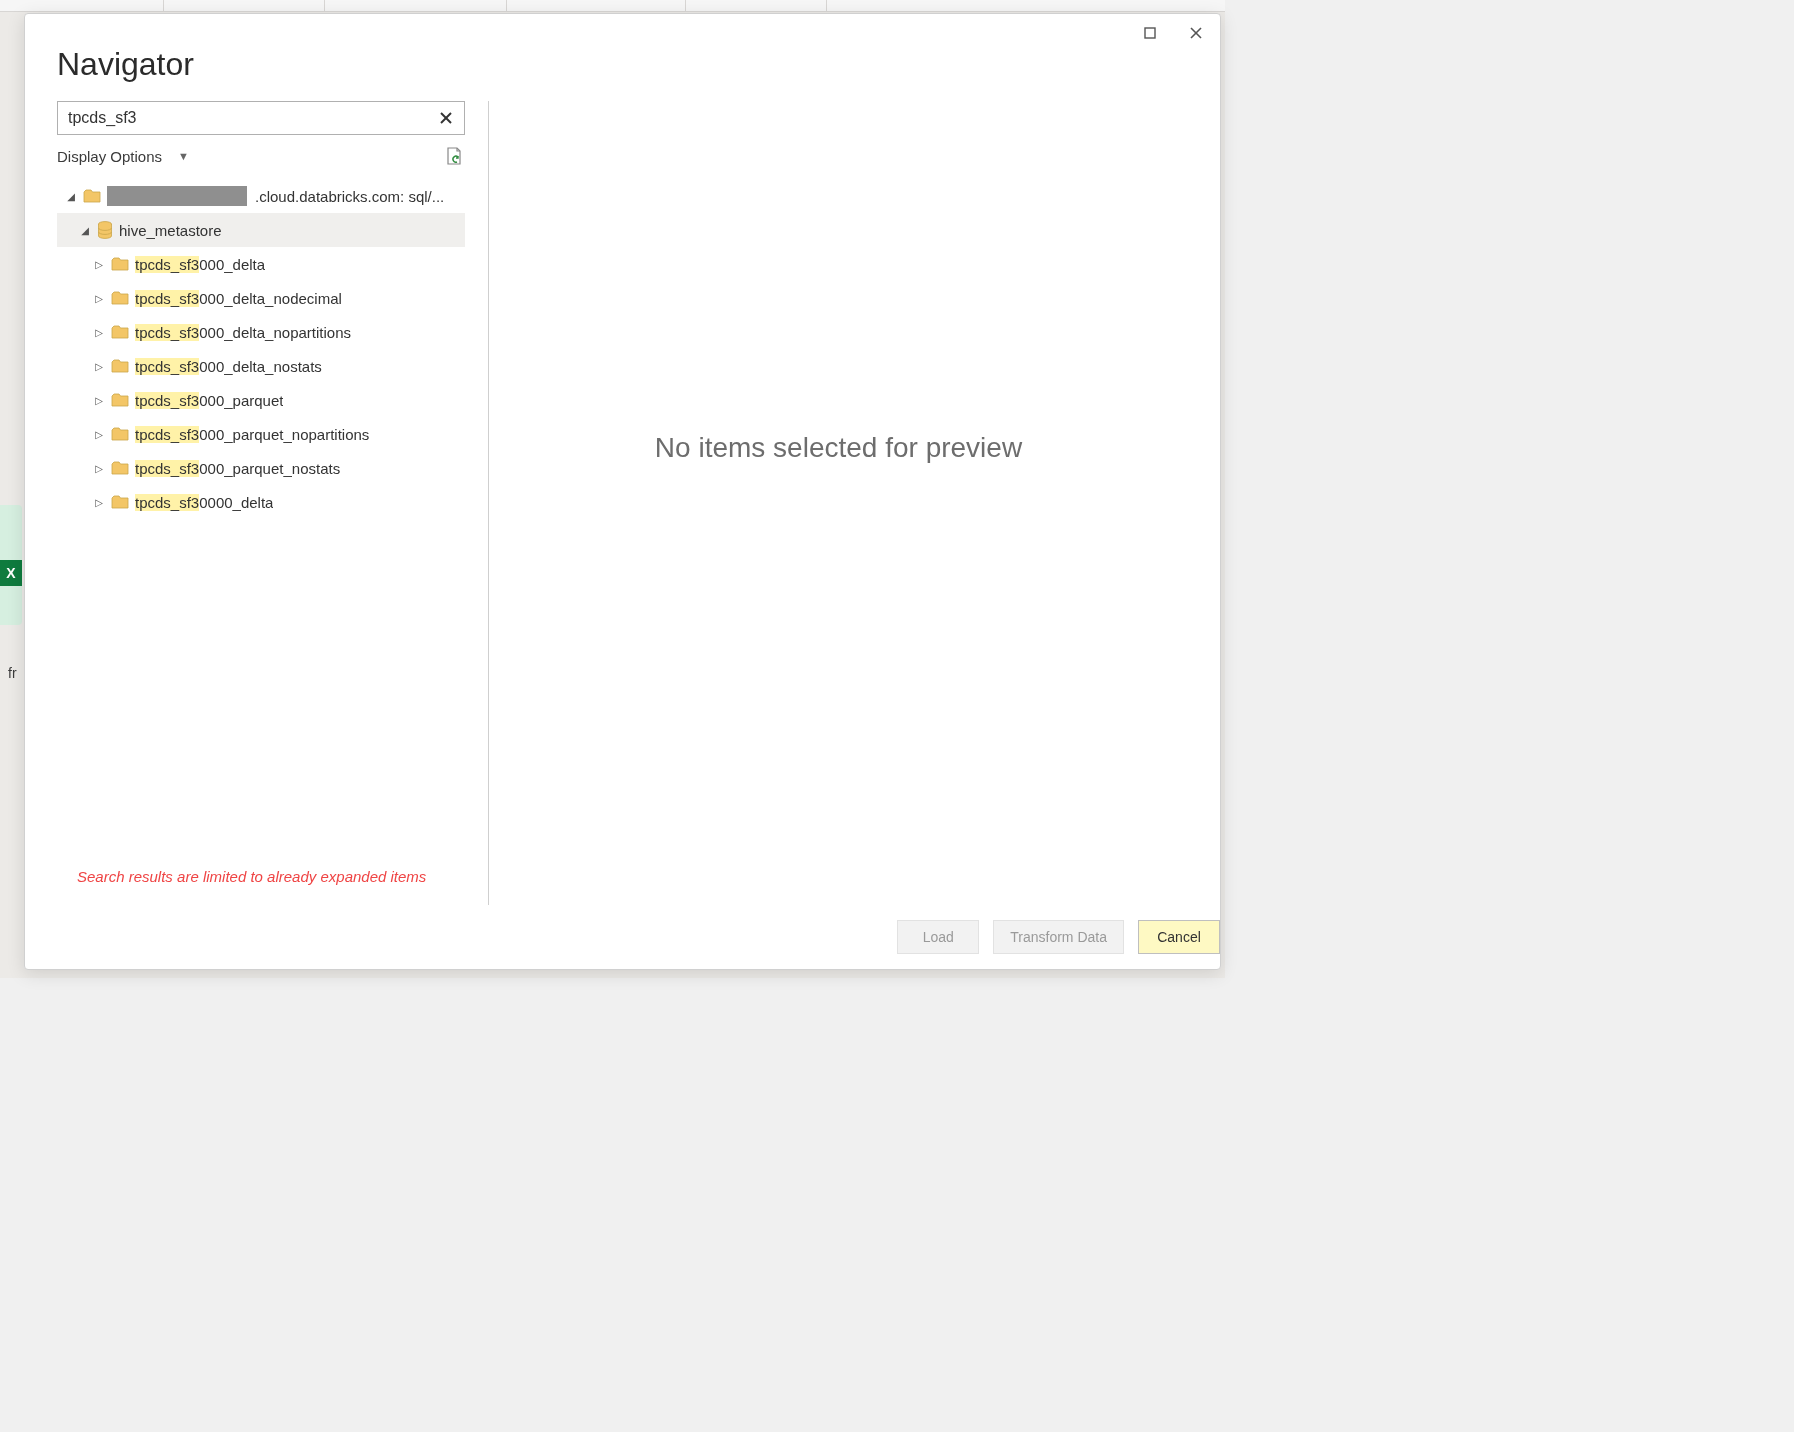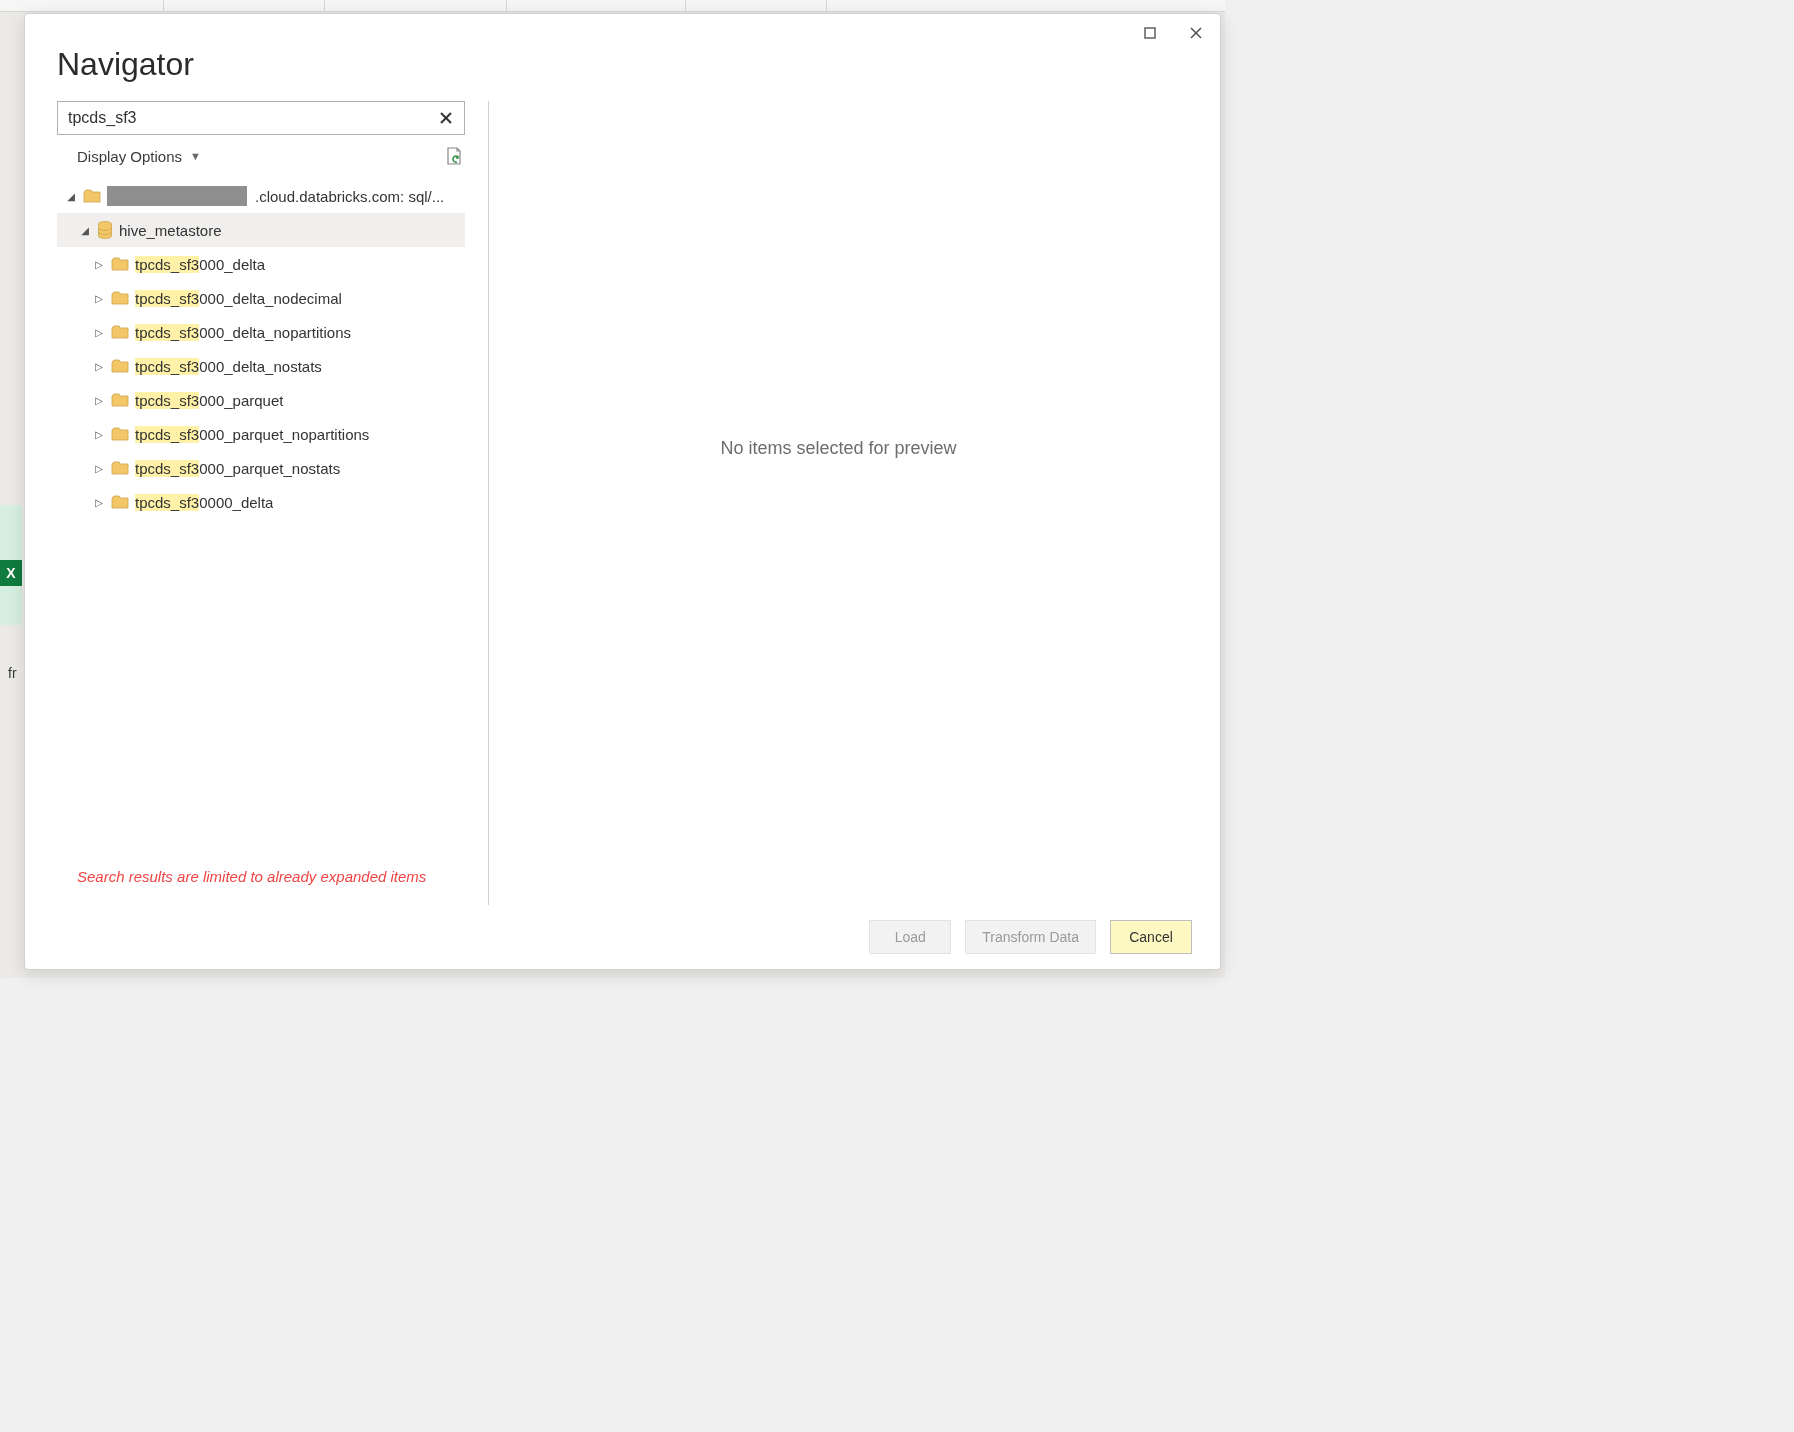--- a/index.html
+++ b/index.html
@@ -130,25 +130,24 @@
     display: flex;
     align-items: center;
     justify-content: space-between;
     width: 408px;
     margin-top: 10px;
     margin-bottom: 6px;
   }
   .display-options {
     display: flex;
     align-items: center;
-    gap: 8px;
+    gap: 16px;
     font-size: 15px;
     color: #3b3b3b;
     cursor: pointer;
-    margin-left: 20px;
   }
   .display-options .chev {
     font-size: 11px;
     color: #666;
   }
   .refresh-btn {
     width: 22px; height: 22px;
     cursor: pointer;
     display:flex;align-items:center;justify-content:center;
   }
@@ -216,32 +215,31 @@
     padding: 12px 0 20px 20px;
   }
 
   .right-pane {
     flex: 1;
     display:flex;
     align-items:center;
     justify-content:center;
   }
   .preview-msg {
-    font-size: 18px;
+    font-size: 28px;
     color: #6d6d6d;
     margin-top: -110px;
   }
 
   .footer {
     height: 64px;
     display:flex;
     justify-content:flex-end;
     align-items:center;
     gap: 14px;
-    padding-right: 28px;
   }
   .btn {
     height: 34px;
     min-width: 82px;
     padding: 0 16px;
     font-size: 14px;
     border: 1px solid #bfbfbf;
     background: #fef9c3;
     cursor: pointer;
     color: #333;

